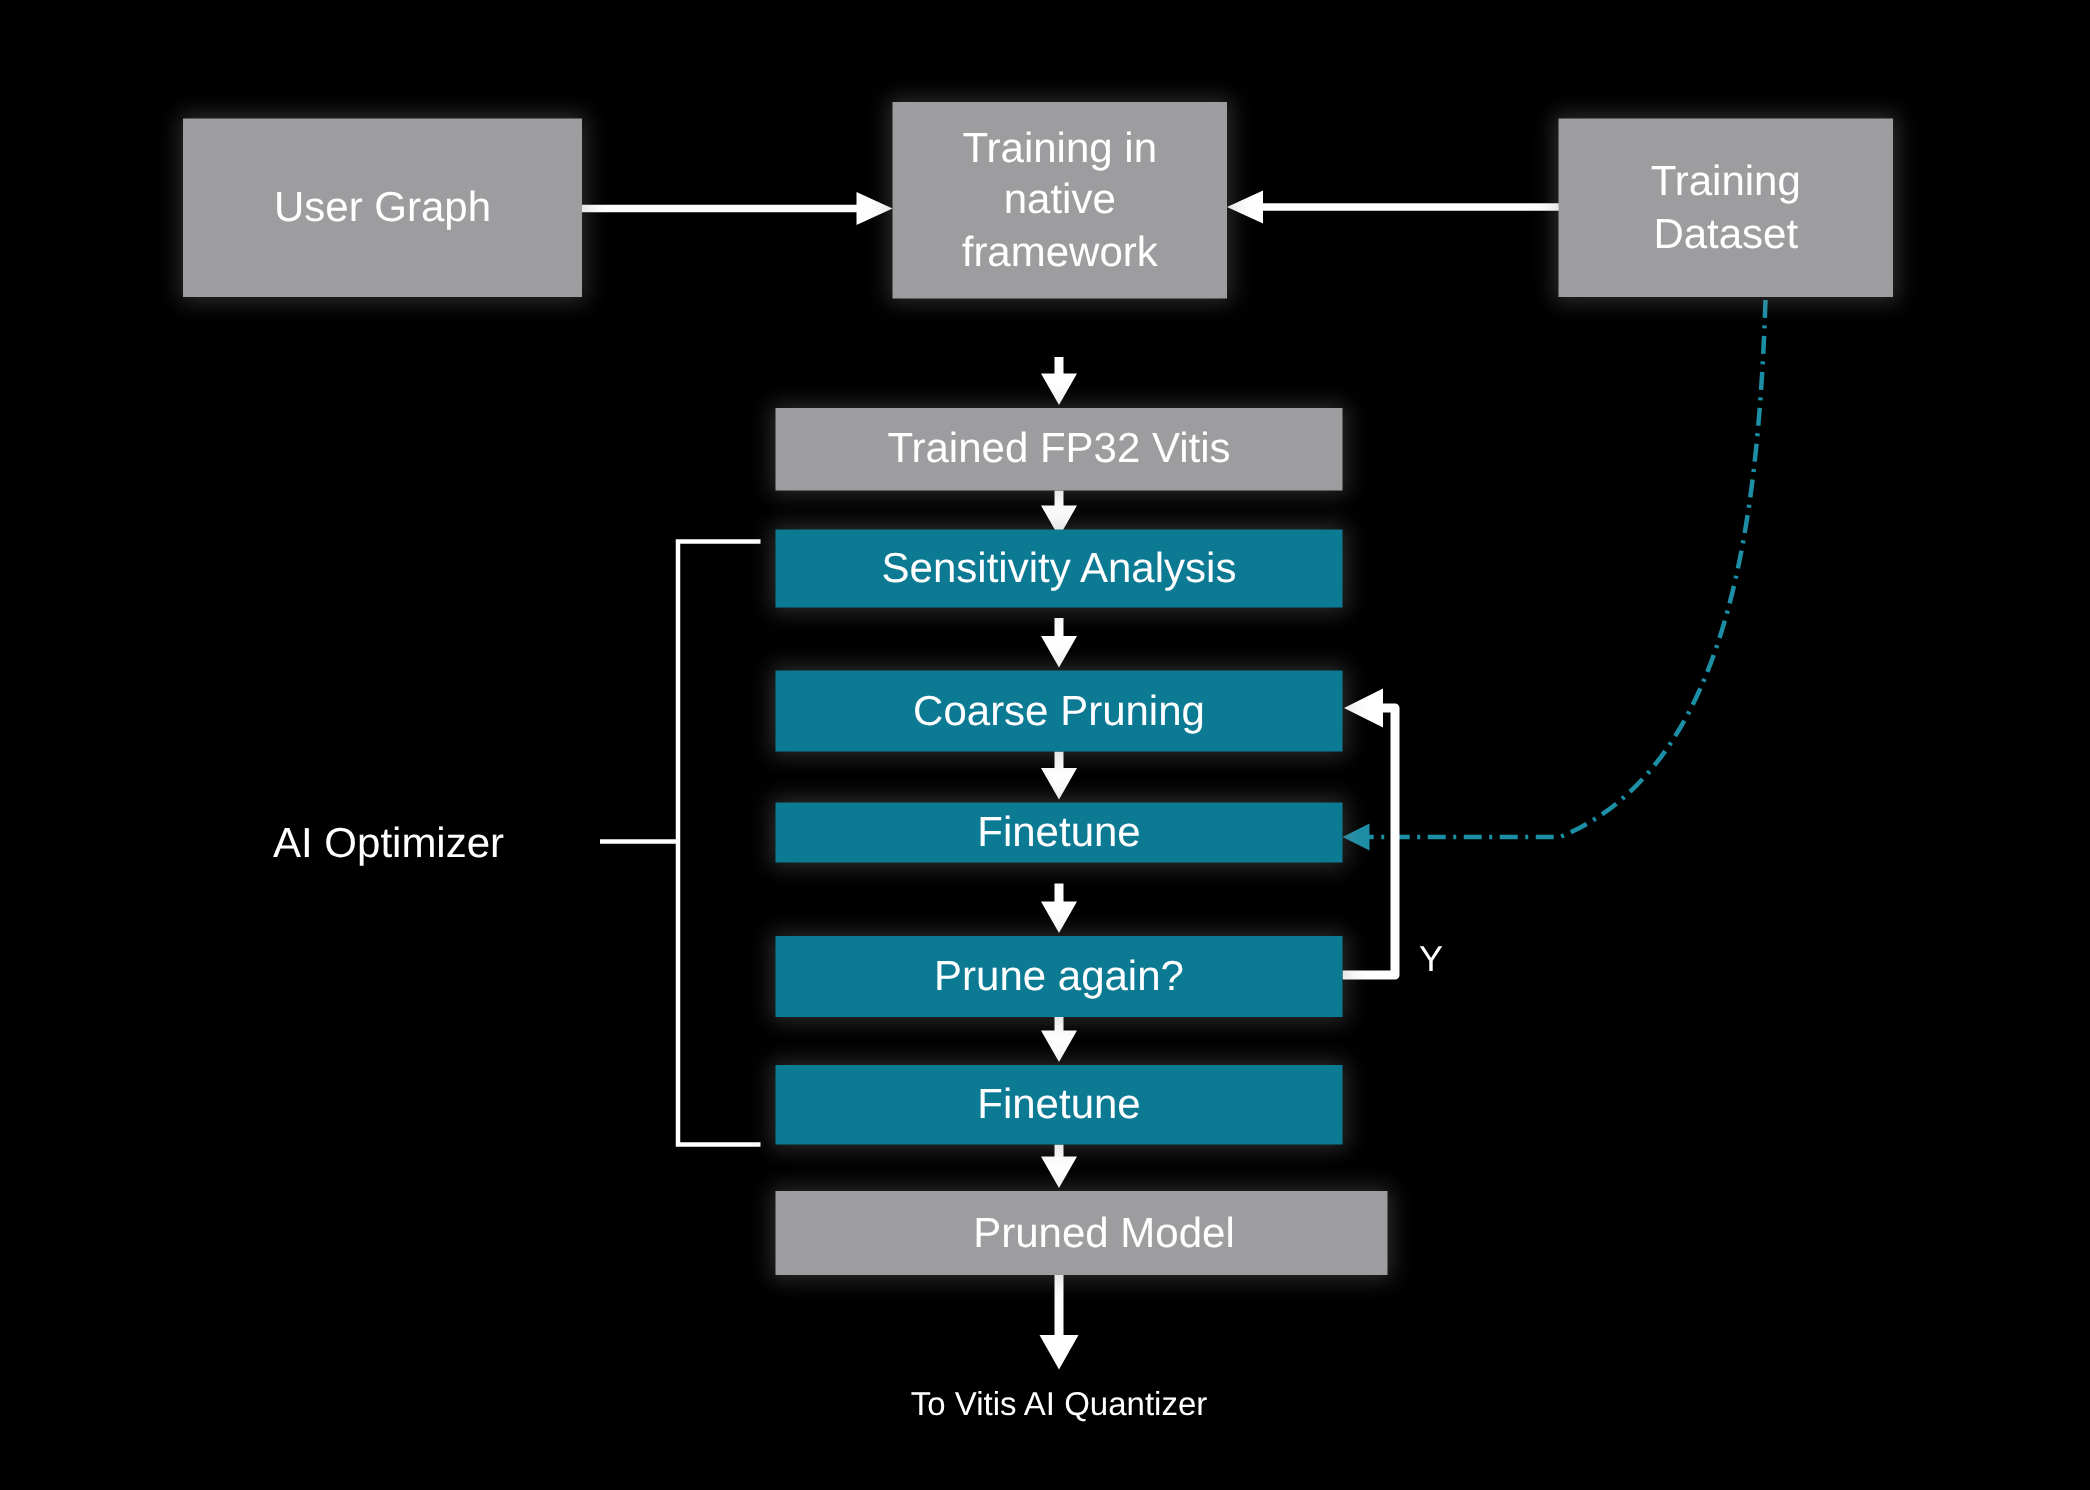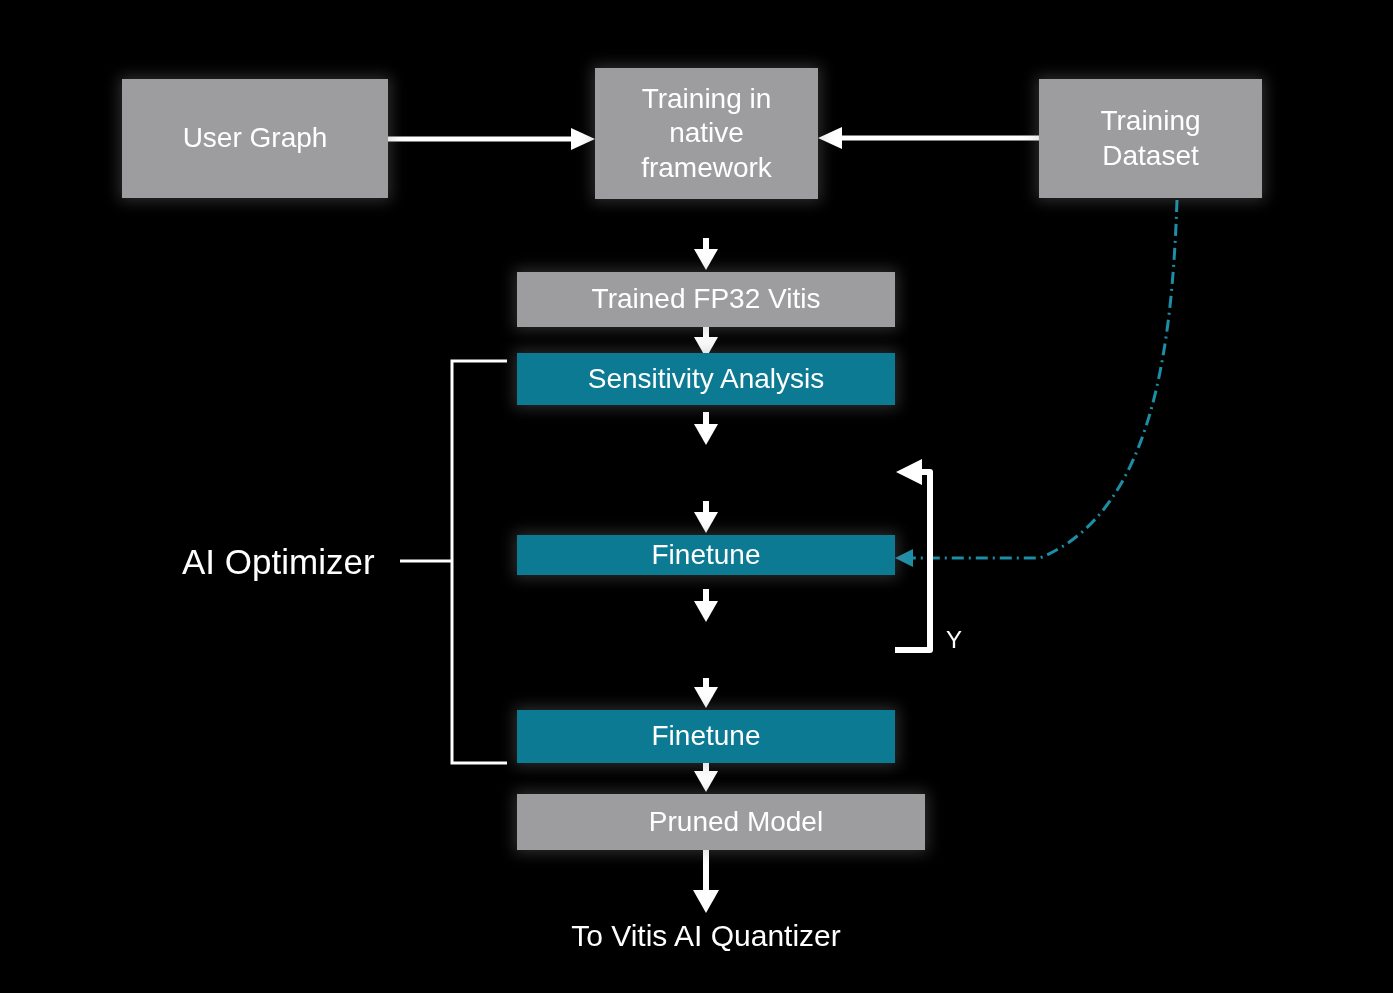--- a/index.html
+++ b/index.html
@@ -32,23 +32,23 @@
   #n-training-dataset { left: 1039px; top: 79px;  width: 223px; height: 119px; }
   #n-trained-fp32     { left: 517px;  top: 272px; width: 378px; height: 55px; }
   #n-sensitivity      { left: 517px;  top: 353px; width: 378px; height: 52px; }
   #n-coarse-pruning   { left: 517px;  top: 447px; width: 378px; height: 54px; }
   #n-finetune         { left: 517px;  top: 535px; width: 378px; height: 40px; }
   #n-prune-again      { left: 517px;  top: 624px; width: 378px; height: 54px; }
   #n-transform        { left: 517px;  top: 710px; width: 378px; height: 53px; }
   #n-pruned-model     { left: 517px;  top: 794px; width: 378px; height: 56px; padding-left: 30px; }
 
   .floating-label { position: absolute; color: #FFFFFF; }
-  #lbl-ai-optimizer { left: 182px; top: 541px; font-size: 35px; line-height: 42px; }
+  #lbl-ai-optimizer { left: 182px; top: 541px; font-size: 28px; line-height: 42px; }
   #lbl-loop-y       { left: 946px; top: 625px; font-size: 24px; line-height: 30px; }
-  #lbl-to-quantizer { left: 517px; top: 920px; width: 378px; text-align: center; font-size: 30px; line-height: 32px; }
+  #lbl-to-quantizer { left: 517px; top: 920px; width: 378px; text-align: center; font-size: 22px; line-height: 32px; }
 </style>
 </head>
 <body>
 
 <div class="stage">
 
   <svg class="wires" width="1393" height="993" viewBox="0 0 1393 993">
 
     <path d="M1177,200 C1172,350 1152,512 1040,558 L912,558" fill="none" stroke-width="3" stroke-dasharray="12 5 2 5" stroke="#1C8EA6"></path>
     <polygon points="895,558 913,549 913,567" fill="#1C8EA6"></polygon>
@@ -101,22 +101,28 @@
   <div class="node gray" id="n-training-dataset">
     <span>Training
 Dataset</span>
   </div>
   <div class="node gray" id="n-trained-fp32">
     <span>Trained FP32 Vitis</span>
   </div>
   <div class="node teal" id="n-sensitivity">
     <span>Sensitivity Analysis</span>
   </div>
+  <div class="node teal" id="n-coarse-pruning">
+    <span>Coarse Pruning</span>
+  </div>
   <div class="node teal" id="n-finetune">
     <span>Finetune</span>
+  </div>
+  <div class="node teal" id="n-prune-again">
+    <span>Prune again?</span>
   </div>
   <div class="node teal" id="n-transform">
     <span>Finetune</span>
   </div>
   <div class="node gray" id="n-pruned-model">
     <span>Pruned Model</span>
   </div>
 
   <div class="floating-label" id="lbl-ai-optimizer">AI Optimizer</div>
   <div class="floating-label" id="lbl-loop-y">Y</div>

